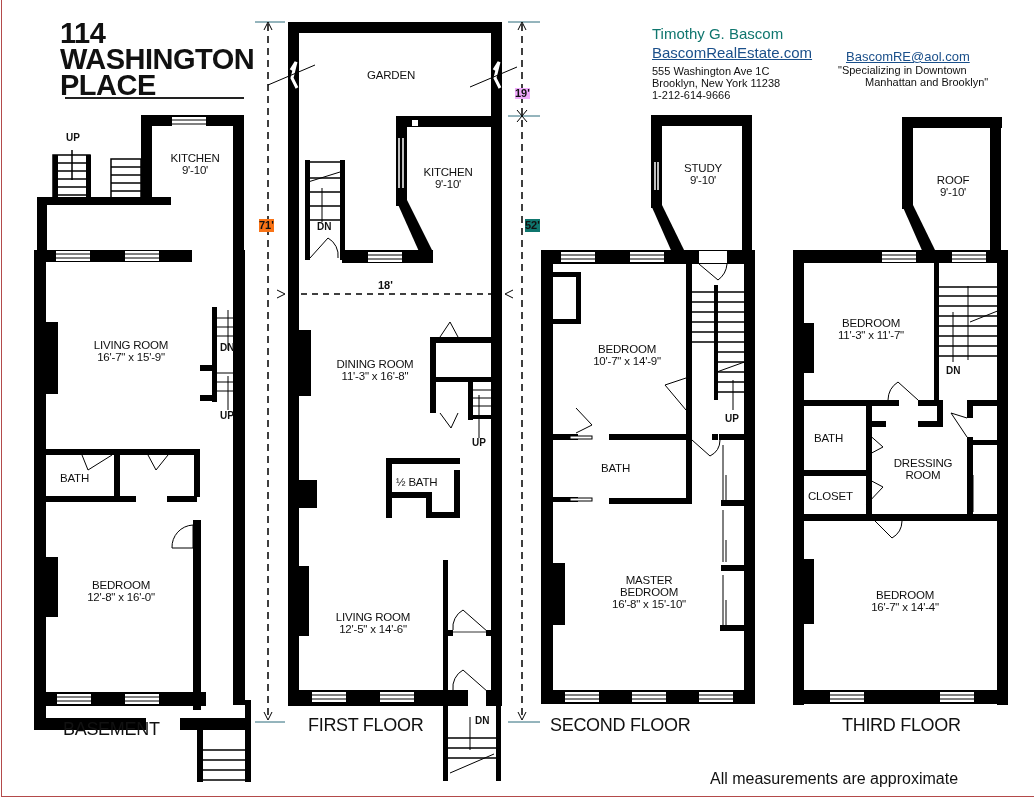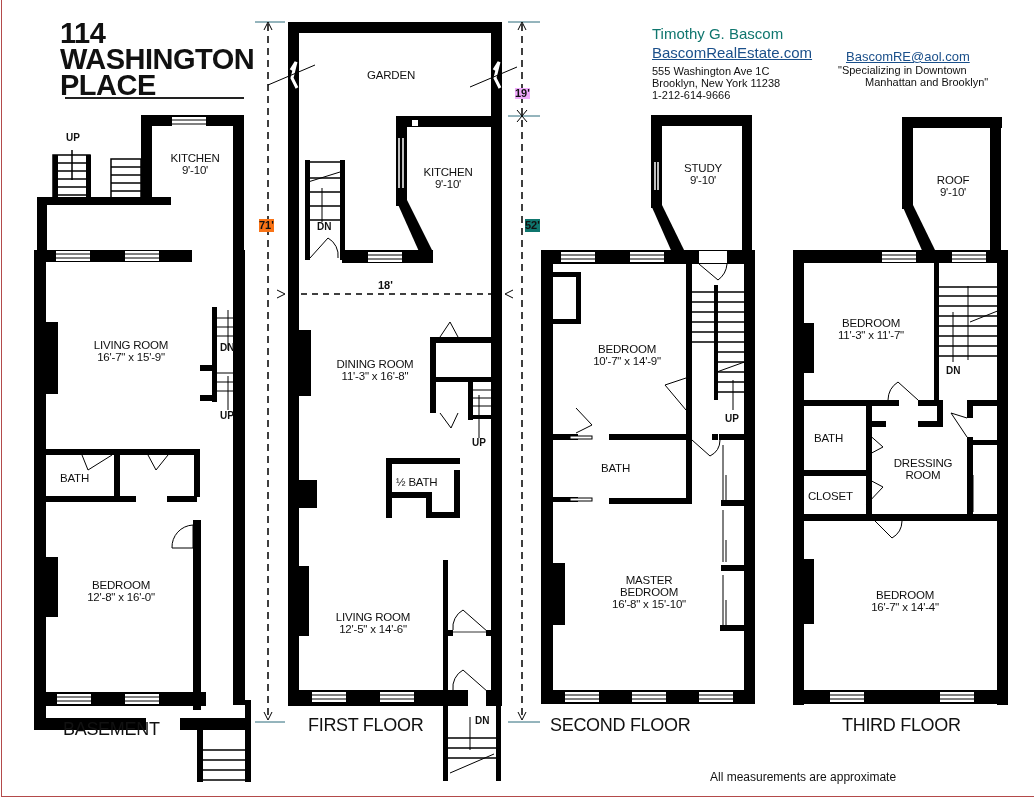--- a/index.html
+++ b/index.html
@@ -10,21 +10,21 @@
   .title { font-weight: bold; font-size: 29px; text-align: left; letter-spacing: -0.5px; line-height: 26px; }
   .title-rule { position: absolute; left: 65px; top: 97px; width: 179px; height: 2px; background: #222; }
   .room { font-size: 11.5px; text-align: center; line-height: 12px; letter-spacing: -0.2px; }
   .small { font-size: 10px; font-weight: bold; }
   .floor { font-size: 18px; letter-spacing: -0.3px; }
   .dim { font-size: 11px; font-weight: bold; }
   .agent-name { color: #0f766e; font-size: 15px; }
   .agent-link { color: #1a4f8a; font-size: 15px; text-decoration: underline; }
   .agent-email { color: #1a4f8a; font-size: 13px; text-decoration: underline; padding-left: 8px; }
   .agent-addr { font-size: 11px; line-height: 12px; }
-  .note { font-size: 12px; text-align: center; }
+  .note { font-size: 16px; text-align: center; }
 </style>
 </head>
 <body>
 
 <div class="frame"></div>
 
 <svg class="plan" width="1036" height="800" viewBox="0 0 1036 800">
   <defs>
     <g id="win-h">
       <rect x="0" y="0" width="34" height="10" fill="#fff"></rect>

